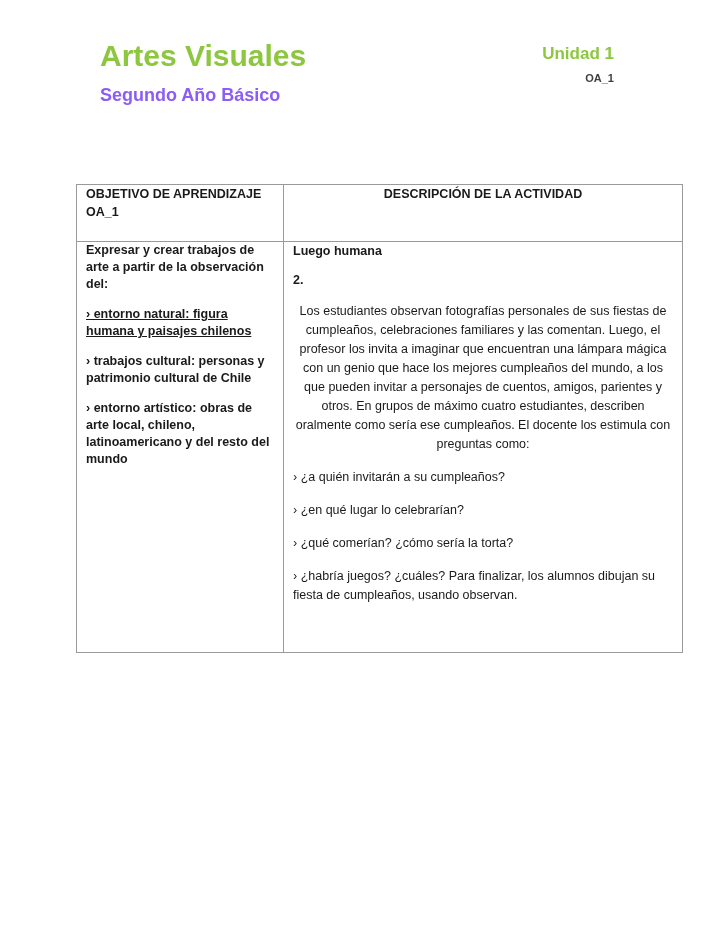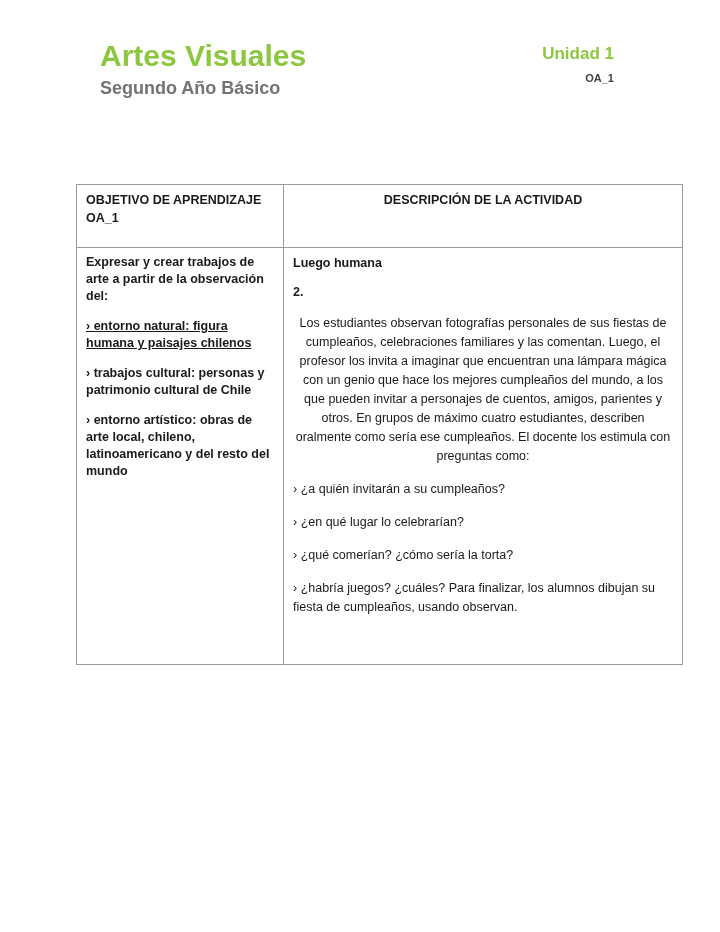--- a/index.html
+++ b/index.html
@@ -37,23 +37,23 @@
   .subject-title {
     font-size: 30px;
     font-weight: bold;
     color: #8dc63f;
     line-height: 36px;
     letter-spacing: 0px;
   }
   .subject-grade {
     font-size: 18px;
     font-weight: bold;
-    color: #737373;
+    color: #8b5cf6;
     line-height: 24px;
-    margin-top: 2px;
+    margin-top: 9px;
   }
   .header-right {
     position: absolute;
     right: 30px;
     top: 4px;
     text-align: right;
   }
   .unit-label {
     font-size: 17px;
     font-weight: bold;
@@ -84,21 +84,21 @@
     position: absolute;
     left: 76px;
     top: 184px;
     width: 568px;
     border-collapse: collapse;
     table-layout: fixed;
   }
   .table td {
     border: 1px solid #9a9a9a;
     vertical-align: top;
-    padding: 6px 9px 10px 9px;
+    padding: 0 9px 10px 9px;
   }
   .col-left { width: 188px; }
   .col-right { width: 380px; }
 
   .head-cell {
     font-size: 12.5px;
     font-weight: bold;
     line-height: 18px;
     height: 46px;
   }

